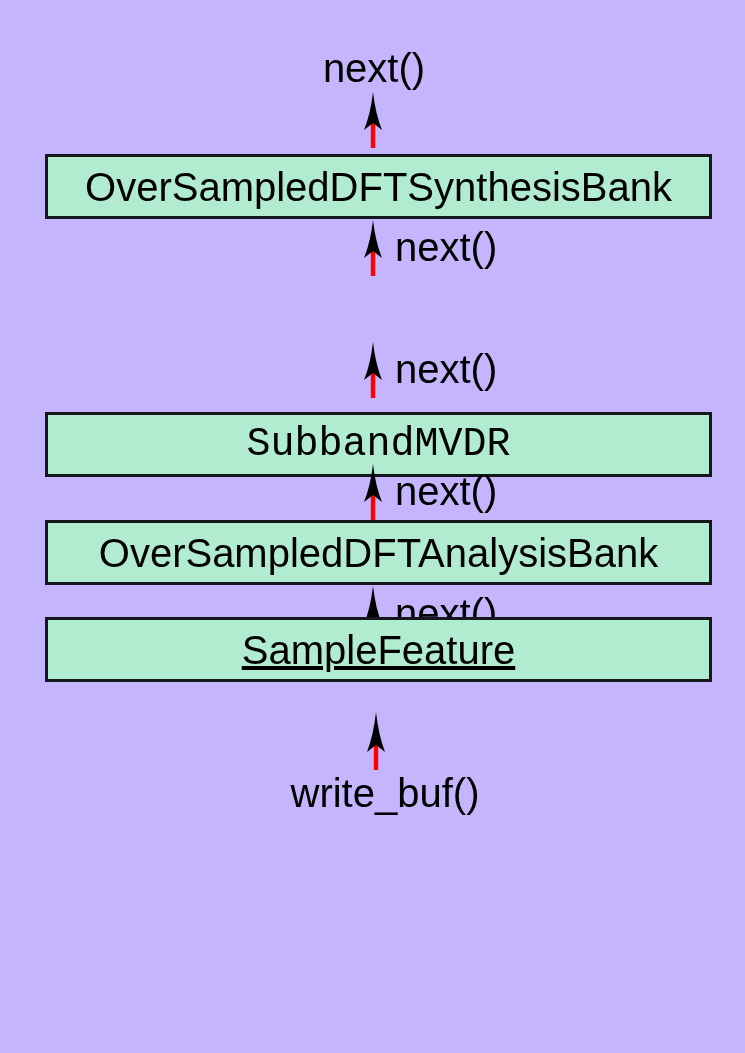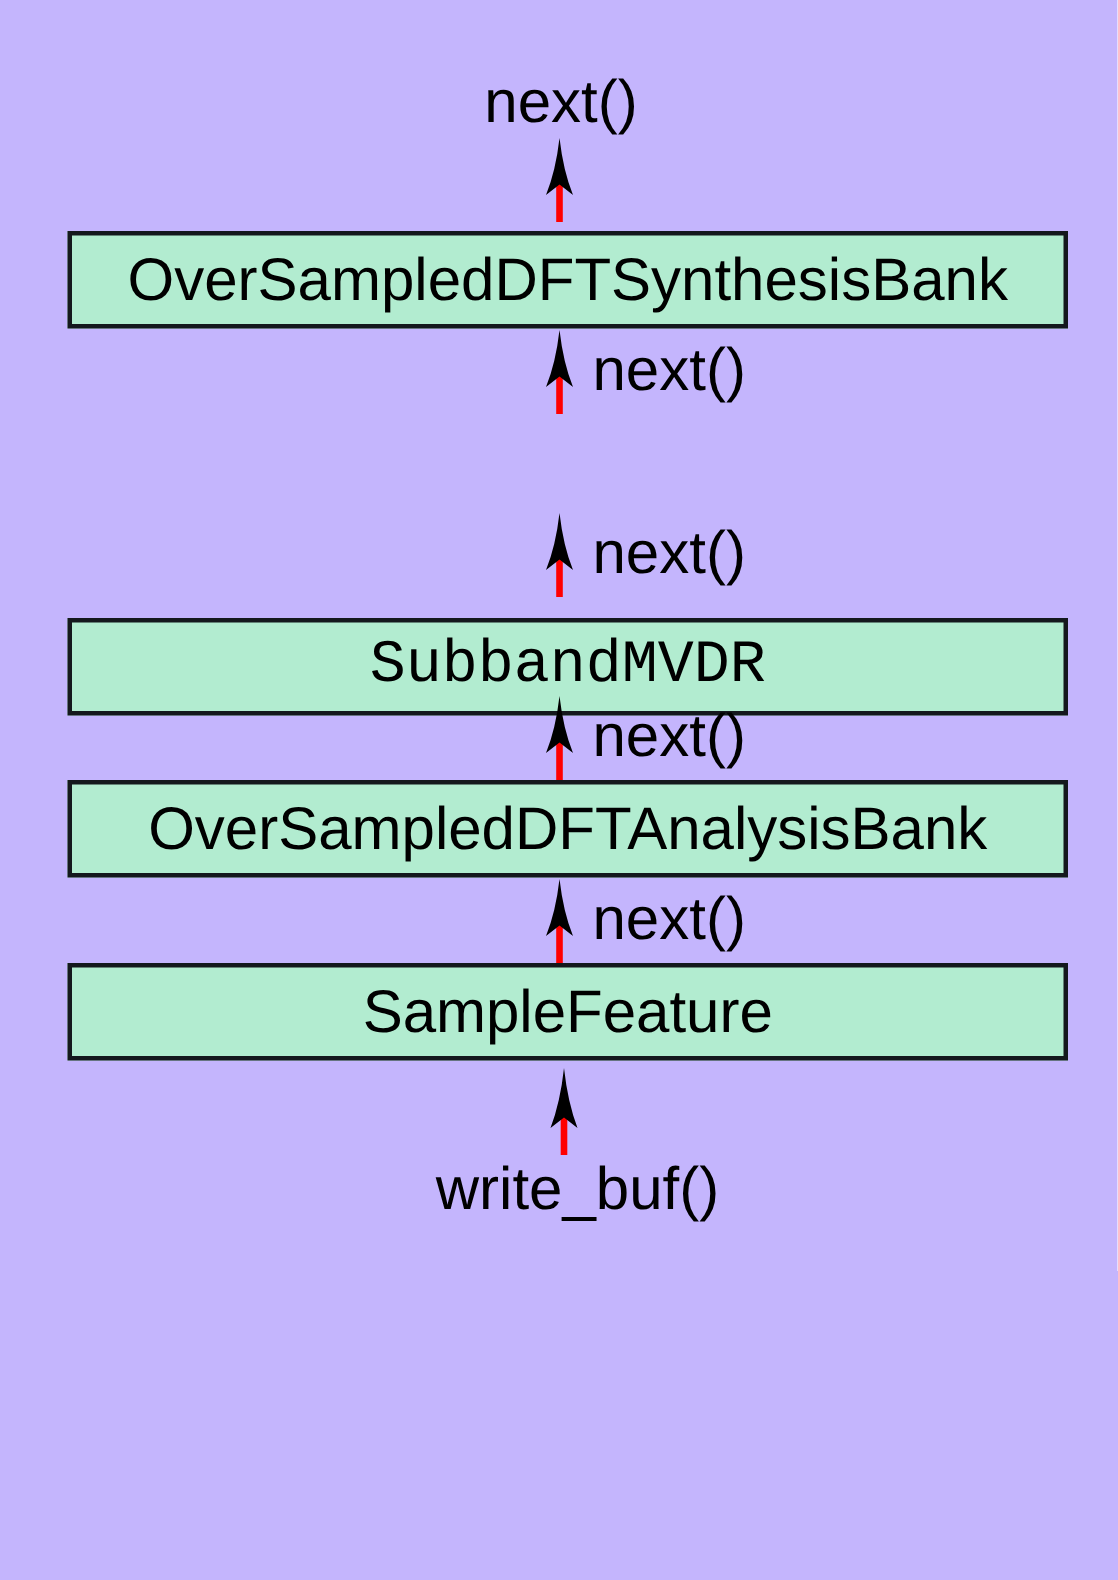--- a/index.html
+++ b/index.html
@@ -80,21 +80,21 @@
   <div class="box" style="top:520px;">
     <span class="stage-label">OverSampledDFTAnalysisBank</span>
   </div>
 
   <svg class="arrow" style="left:360px; top:586px;" width="26" height="56" viewBox="0 0 26 56">
     <rect x="10.8" y="25" width="4.4" height="31" fill="#ff0000"></rect>
     <path d="M13,0 Q15.5,22 22,38 L13,31 L4,38 Q10.5,22 13,0 Z" fill="#000000"></path>
   </svg>
   <div class="lbl" style="left:395px; top:593px;">next()</div>
 
-  <div class="box" style="top:642px;">
+  <div class="box" style="top:617px;text-decoration:underline;">
     <span class="stage-label">SampleFeature</span>
   </div>
 
   <svg class="arrow" style="left:363px; top:712px;" width="26" height="58" viewBox="0 0 26 58">
     <rect x="10.8" y="26" width="4.4" height="32" fill="#ff0000"></rect>
     <path d="M13,0 Q15.5,23 22,40 L13,33 L4,40 Q10.5,23 13,0 Z" fill="#000000"></path>
   </svg>
 
   <div class="lbl centered" style="left:385px; top:773px;">write_buf()</div>
 

